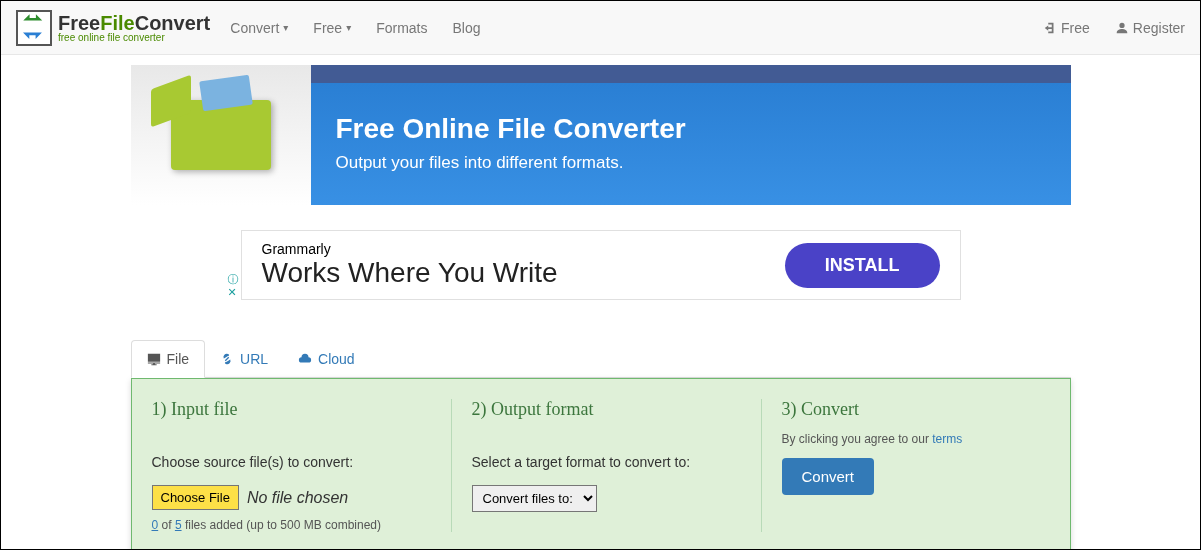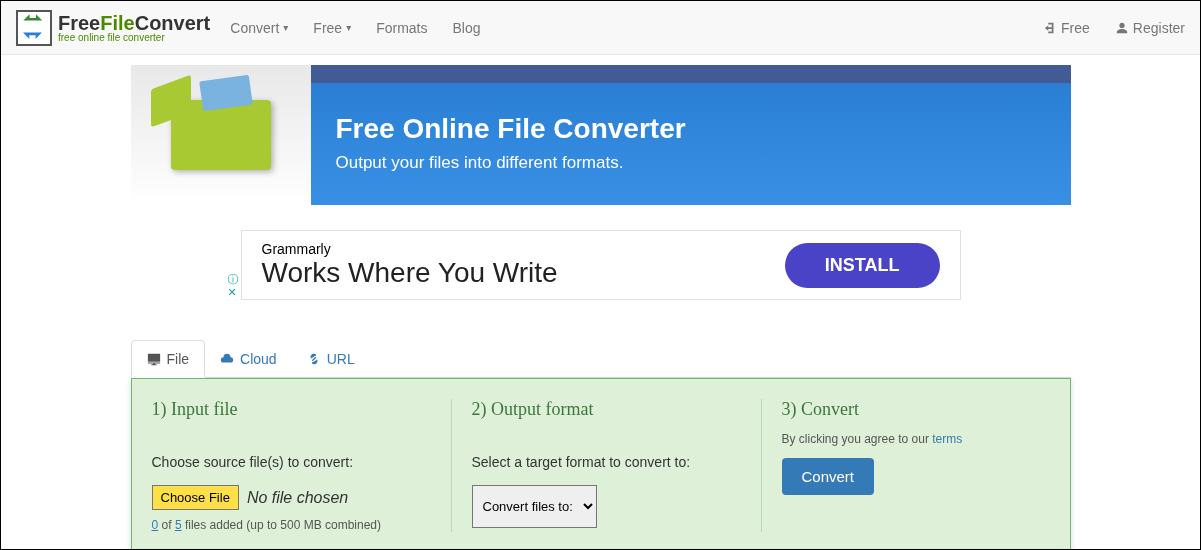--- a/index.html
+++ b/index.html
@@ -39,21 +39,21 @@
 .col1 { width: 320px; border-right: 1px solid #b8dab8; }
 .col2 { width: 310px; border-right: 1px solid #b8dab8; }
 .col3 { flex: 1; }
 .step-title { color: #3c763d; font-size: 18px; margin-bottom: 12px; font-family: Liberation Serif, serif; }
 .step-sub { color: #333; font-size: 14px; margin-bottom: 15px; margin-top: 34px; }
 .file-row { display: flex; align-items: center; gap: 8px; margin-bottom: 8px; }
 .choose-btn { background: #fde047; border: 1px solid #767676; padding: 4px 8px; font-size: 13px; cursor: pointer; font-family: inherit; }
 .file-text { font-size: 16px; color: #333; font-style: italic; }
 .file-status { font-size: 12px; color: #555; }
 .file-status .u { color: #337ab7; text-decoration: underline; cursor: pointer; }
-.select { border: 1px solid #767676; padding: 12px 6px; font-size: 13px; background: #efefef; cursor: pointer; }
+.select { border: 1px solid #767676; padding: 4px 6px; font-size: 13px; background: #efefef; cursor: pointer; }
 .terms-text { font-size: 12px; color: #555; margin-bottom: 12px; }
 .terms-text a { color: #337ab7; text-decoration: none; }
 .convert-btn { background: #337ab7; color: #fff; border: none; padding: 10px 20px; font-size: 15px; border-radius: 4px; cursor: pointer; }
 .icon { width: 14px; height: 14px; display: inline-block; }
 </style>
 </head>
 <body>
 
 <div class="navbar">
   <div class="logo">
@@ -121,29 +121,29 @@
 <div class="tabs-container">
   <div class="tabs">
     <div class="tab active">
       <svg class="icon" viewBox="0 0 16 16">
           <path fill="#555" d="M1 2h14v9H1V2zm0 10h14v1H9v1h2v1H5v-1h2v-1H1v-1z"></path>
         </svg>
       <span>File</span>
     </div>
     <div class="tab">
       <svg class="icon" viewBox="0 0 16 16">
+          <path fill="#337ab7" d="M6 10l4-4m-5 1a3 3 0 014-4l1 1M11 9a3 3 0 01-4 4l-1-1" stroke="#337ab7" stroke-width="1.5"></path>
+        </svg>
+      <span>URL</span>
+    </div>
+    <div class="tab">
+      <svg class="icon" viewBox="0 0 16 16">
           <path fill="#337ab7" d="M4 12a3 3 0 010-6 4 4 0 018 0 3 3 0 010 6H4z"></path>
         </svg>
       <span>Cloud</span>
-    </div>
-    <div class="tab">
-      <svg class="icon" viewBox="0 0 16 16">
-          <path fill="#337ab7" d="M6 10l4-4m-5 1a3 3 0 014-4l1 1M11 9a3 3 0 01-4 4l-1-1" stroke="#337ab7" stroke-width="1.5"></path>
-        </svg>
-      <span>URL</span>
     </div>
   </div>
   <div class="panel">
     <div class="col col1">
       <div class="step-title">1) Input file</div>
       <div class="step-sub">Choose source file(s) to convert:</div>
       <div class="file-row">
         <button class="choose-btn">Choose File</button>
         <span class="file-text">No file chosen</span>
       </div>

